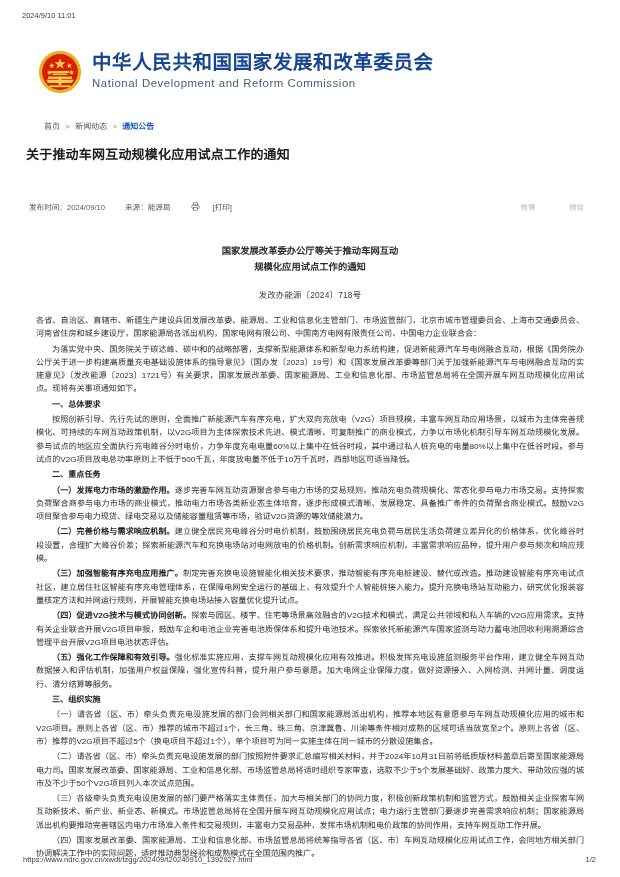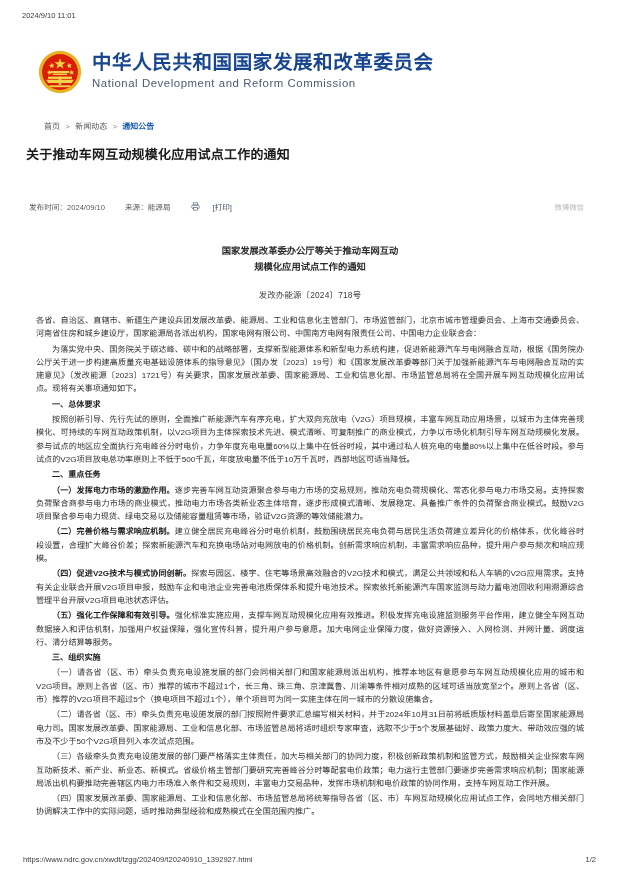--- a/index.html
+++ b/index.html
@@ -146,20 +146,21 @@
   .printer-icon {
     display: inline-block;
     width: 9px;
     height: 9px;
   }
   .meta-right {
     position: absolute;
     right: 36px;
     top: 2px;
     display: flex;
+    gap: 34px;
     font-size: 7.4px;
     color: #b9b9b9;
   }
 
   
   .doc {
     position: absolute;
     top: 224px;
     left: 24px;
     width: 572px;
@@ -300,27 +301,28 @@
       <p>各省、自治区、直辖市、新疆生产建设兵团发展改革委、能源局、工业和信息化主管部门、市场监管部门，北京市城市管理委员会、上海市交通委员会、河南省住房和城乡建设厅，国家能源局各派出机构，国家电网有限公司、中国南方电网有限责任公司、中国电力企业联合会：</p>
       <p class="p-indent">为落实党中央、国务院关于碳达峰、碳中和的战略部署，支撑新型能源体系和新型电力系统构建，促进新能源汽车与电网融合互动，根据《国务院办公厅关于进一步构建高质量充电基础设施体系的指导意见》（国办发〔2023〕19号）和《国家发展改革委等部门关于加强新能源汽车与电网融合互动的实施意见》（发改能源〔2023〕1721号）有关要求，国家发展改革委、国家能源局、工业和信息化部、市场监管总局将在全国开展车网互动规模化应用试点。现将有关事项通知如下。</p>
 
       <p class="p-head">一、总体要求</p>
       <p class="p-indent">按照创新引导、先行先试的原则，全面推广新能源汽车有序充电，扩大双向充放电（V2G）项目规模，丰富车网互动应用场景，以城市为主体完善规模化、可持续的车网互动政策机制，以V2G项目为主体探索技术先进、模式清晰、可复制推广的商业模式，力争以市场化机制引导车网互动规模化发展。参与试点的地区应全面执行充电峰谷分时电价，力争年度充电电量60%以上集中在低谷时段，其中通过私人桩充电的电量80%以上集中在低谷时段。参与试点的V2G项目放电总功率原则上不低于500千瓦，年度放电量不低于10万千瓦时，西部地区可适当降低。</p>
 
       <p class="p-head">二、重点任务</p>
 
       <p class="p-indent"><span class="sub-head">（一）发挥电力市场的激励作用。</span><span>逐步完善车网互动资源聚合参与电力市场的交易规则，推动充电负荷规模化、常态化参与电力市场交易。支持探索负荷聚合商参与电力市场的商业模式，推动电力市场各类新业态主体培育，逐步形成模式清晰、发展稳定、具备推广条件的负荷聚合商业模式。鼓励V2G项目聚合参与电力现货、绿电交易以及储能容量租赁等市场，验证V2G资源的等效储能潜力。</span></p>
       <p class="p-indent"><span class="sub-head">（二）完善价格与需求响应机制。</span><span>建立健全居民充电峰谷分时电价机制，鼓励围绕居民充电负荷与居民生活负荷建立差异化的价格体系，优化峰谷时段设置，合理扩大峰谷价差；探索新能源汽车和充换电场站对电网放电的价格机制。创新需求响应机制，丰富需求响应品种，提升用户参与频次和响应规模。</span></p>
+      <p class="p-indent"><span class="sub-head">（三）加强智能有序充电应用推广。</span><span>制定完善充换电设施智能化相关技术要求，推动智能有序充电桩建设、替代或改造。推动建设智能有序充电试点社区，建立居住社区智能有序充电管理体系，在保障电网安全运行的基础上，有效提升个人智能桩接入能力。提升充换电场站互动能力，研究优化报装容量核定方法和并网运行规则，开展智能充换电场站接入容量优化提升试点。</span></p>
       <p class="p-indent"><span class="sub-head">（四）促进V2G技术与模式协同创新。</span><span>探索与园区、楼宇、住宅等场景高效融合的V2G技术和模式，满足公共领域和私人车辆的V2G应用需求。支持有关企业联合开展V2G项目申报，鼓励车企和电池企业完善电池质保体系和提升电池技术。探索依托新能源汽车国家监测与动力蓄电池回收利用溯源综合管理平台开展V2G项目电池状态评估。</span></p>
       <p class="p-indent"><span class="sub-head">（五）强化工作保障和有效引导。</span><span>强化标准实施应用，支撑车网互动规模化应用有效推进。积极发挥充电设施监测服务平台作用，建立健全车网互动数据接入和评估机制，加强用户权益保障，强化宣传科普，提升用户参与意愿。加大电网企业保障力度，做好资源接入、入网检测、并网计量、调度运行、清分结算等服务。</span></p>
 
       <p class="p-head">三、组织实施</p>
       <p class="p-indent">（一）请各省（区、市）牵头负责充电设施发展的部门会同相关部门和国家能源局派出机构，推荐本地区有意愿参与车网互动规模化应用的城市和V2G项目。原则上各省（区、市）推荐的城市不超过1个，长三角、珠三角、京津冀鲁、川渝等条件相对成熟的区域可适当放宽至2个。原则上各省（区、市）推荐的V2G项目不超过5个（换电项目不超过1个），单个项目可为同一实施主体在同一城市的分散设施集合。</p>
       <p class="p-indent">（二）请各省（区、市）牵头负责充电设施发展的部门按照附件要求汇总编写相关材料，并于2024年10月31日前将纸质版材料盖章后寄至国家能源局电力司。国家发展改革委、国家能源局、工业和信息化部、市场监管总局将适时组织专家审查，选取不少于5个发展基础好、政策力度大、带动效应强的城市及不少于50个V2G项目列入本次试点范围。</p>
-      <p class="p-indent">（三）各级牵头负责充电设施发展的部门要严格落实主体责任，加大与相关部门的协同力度，积极创新政策机制和监管方式，鼓励相关企业探索车网互动新技术、新产业、新业态、新模式。省级价格主管部门要研究完善峰谷分时等配套电价政策；电力运行主管部门要逐步完善需求响应机制；国家能源局派出机构要推动完善辖区内电力市场准入条件和交易规则，丰富电力交易品种，发挥市场机制和电价政策的协同作用，支持车网互动工作开展。</p>
+      <p class="p-indent">（三）各级牵头负责充电设施发展的部门要严格落实主体责任，加大与相关部门的协同力度，积极创新政策机制和监管方式，鼓励相关企业探索车网互动新技术、新产业、新业态、新模式。市场监管总局将在全国开展车网互动规模化应用试点；电力运行主管部门要逐步完善需求响应机制；国家能源局派出机构要推动完善辖区内电力市场准入条件和交易规则，丰富电力交易品种，发挥市场机制和电价政策的协同作用，支持车网互动工作开展。</p>
       <p class="p-indent">（四）国家发展改革委、国家能源局、工业和信息化部、市场监管总局将统筹指导各省（区、市）车网互动规模化应用试点工作，会同地方相关部门协调解决工作中的实际问题，适时推动典型经验和成熟模式在全国范围内推广。</p>
     </div>
   </div>
 
   <div class="print-footer">
     <span class="pf-url">https://www.ndrc.gov.cn/xwdt/tzgg/202409/t20240910_1392927.html</span>
     <span class="pf-page">1/2</span>
   </div>
 
 </div>

